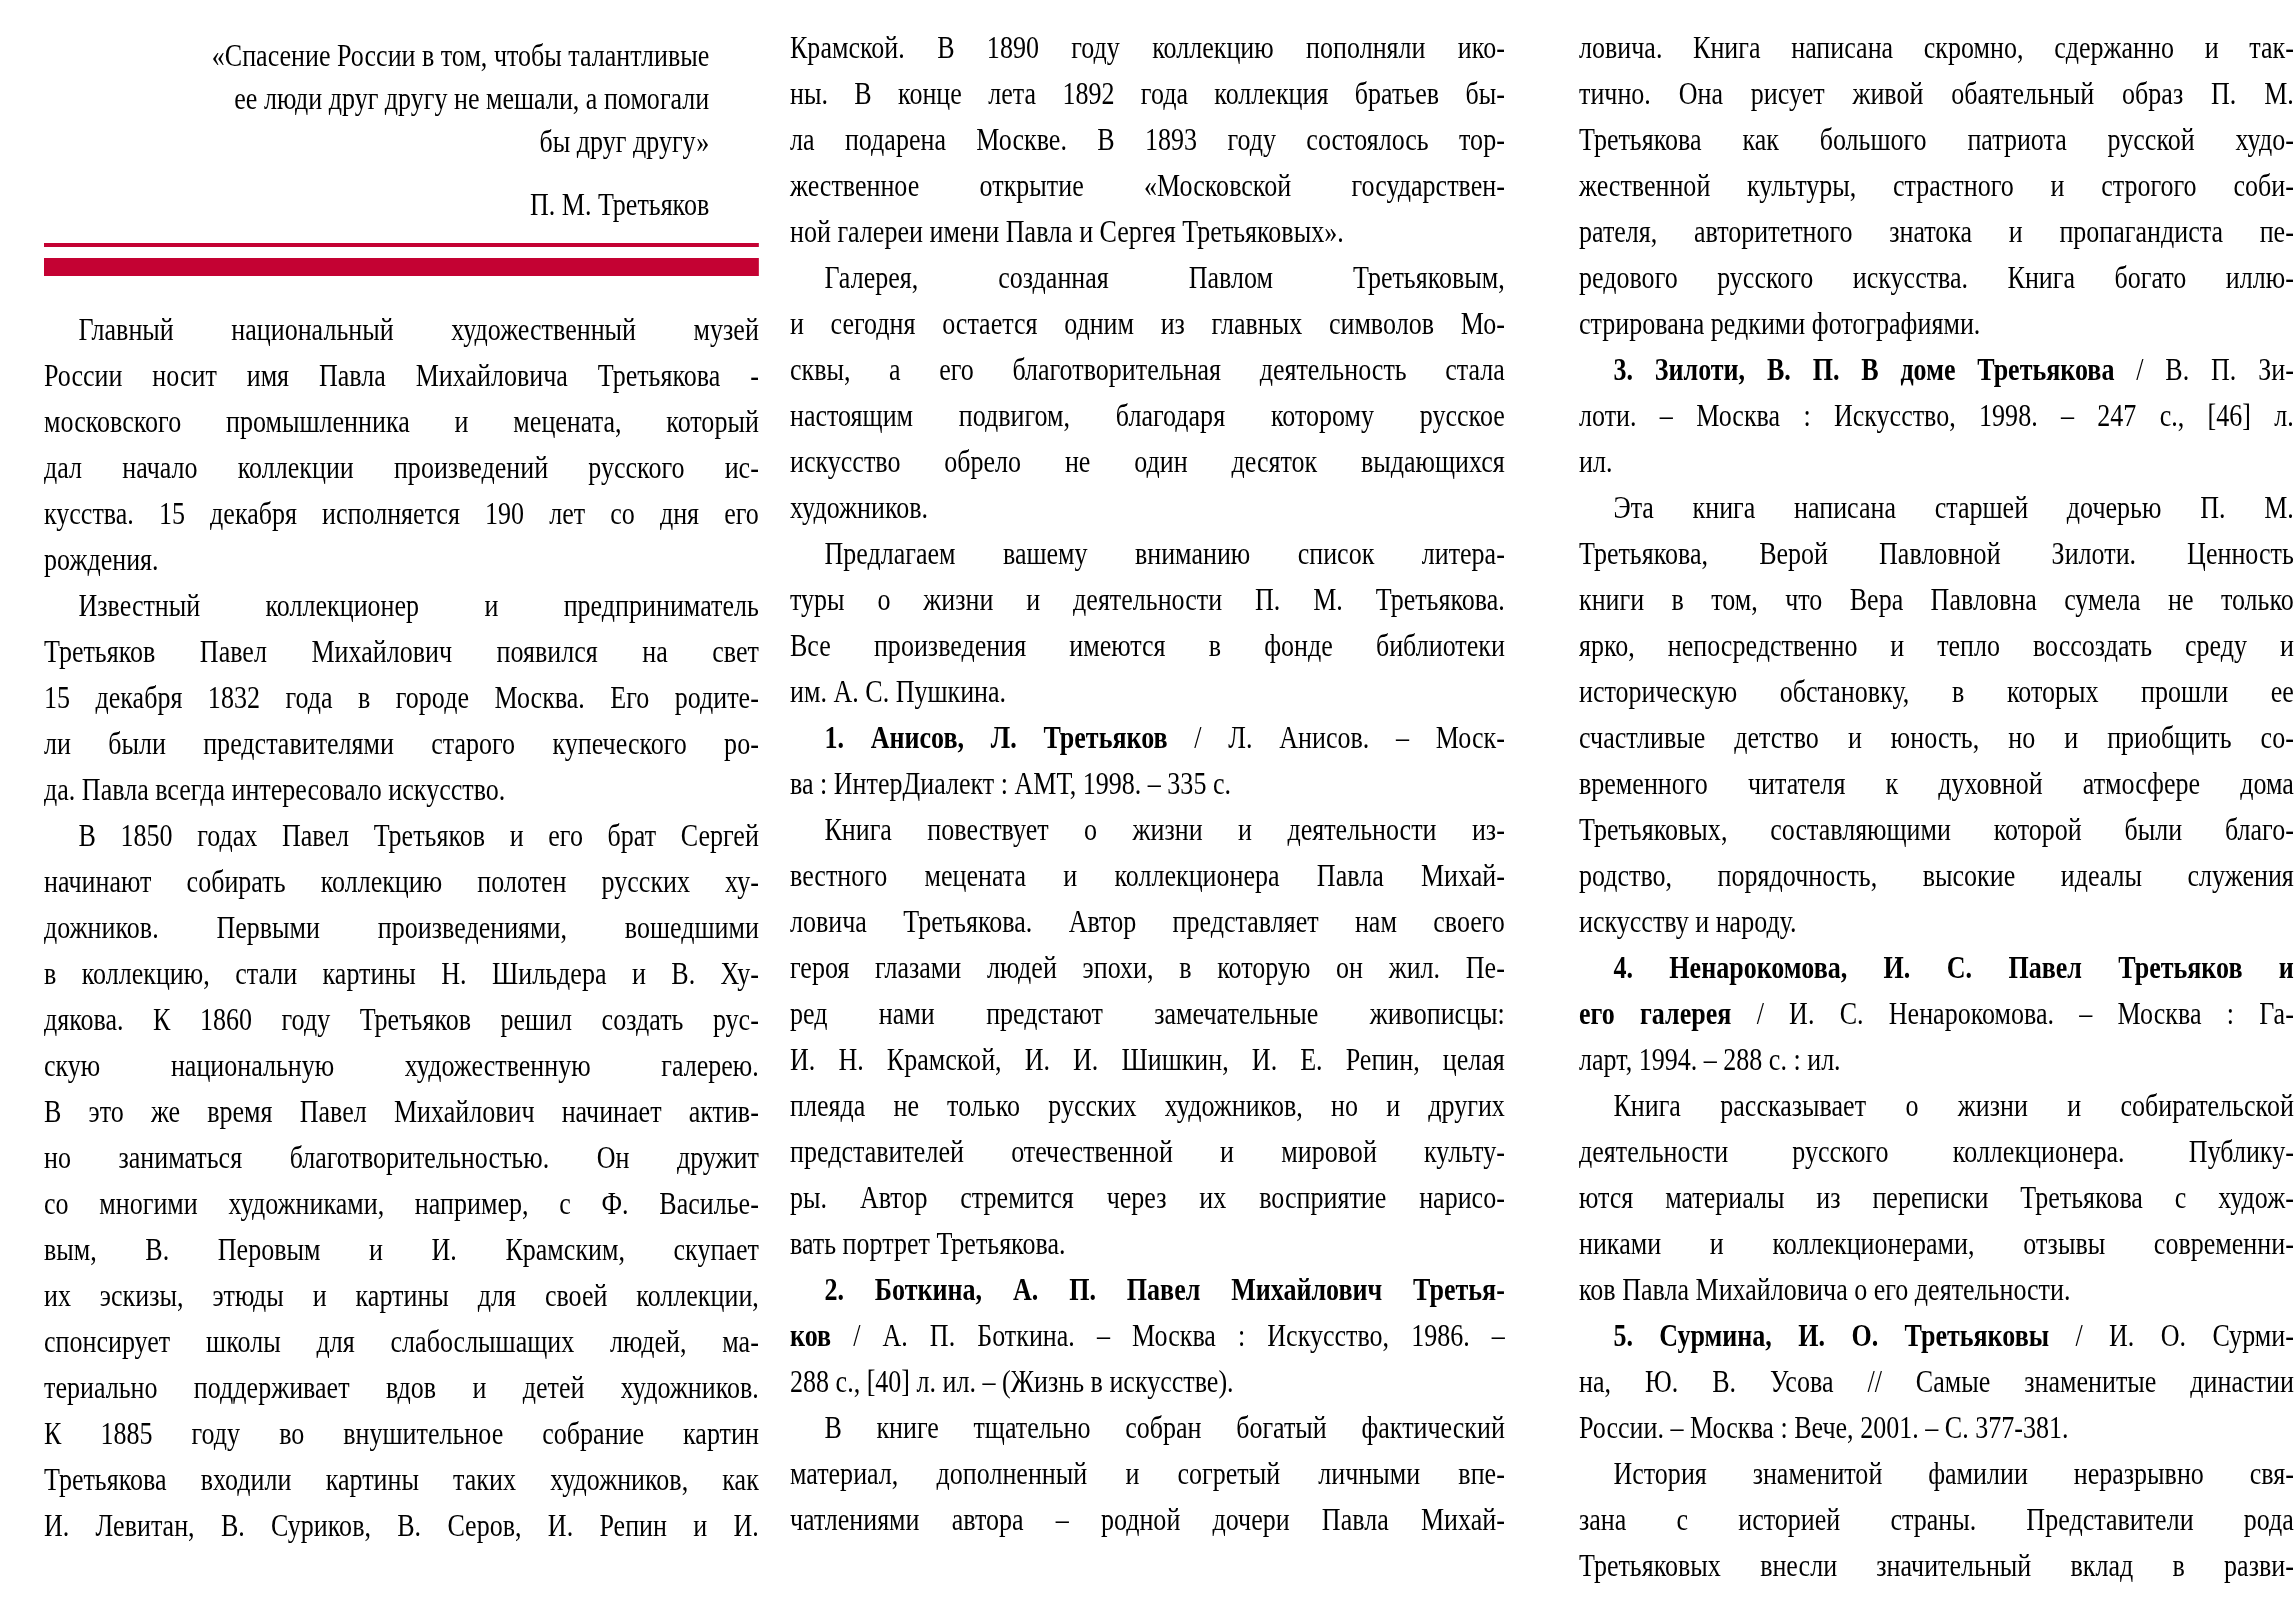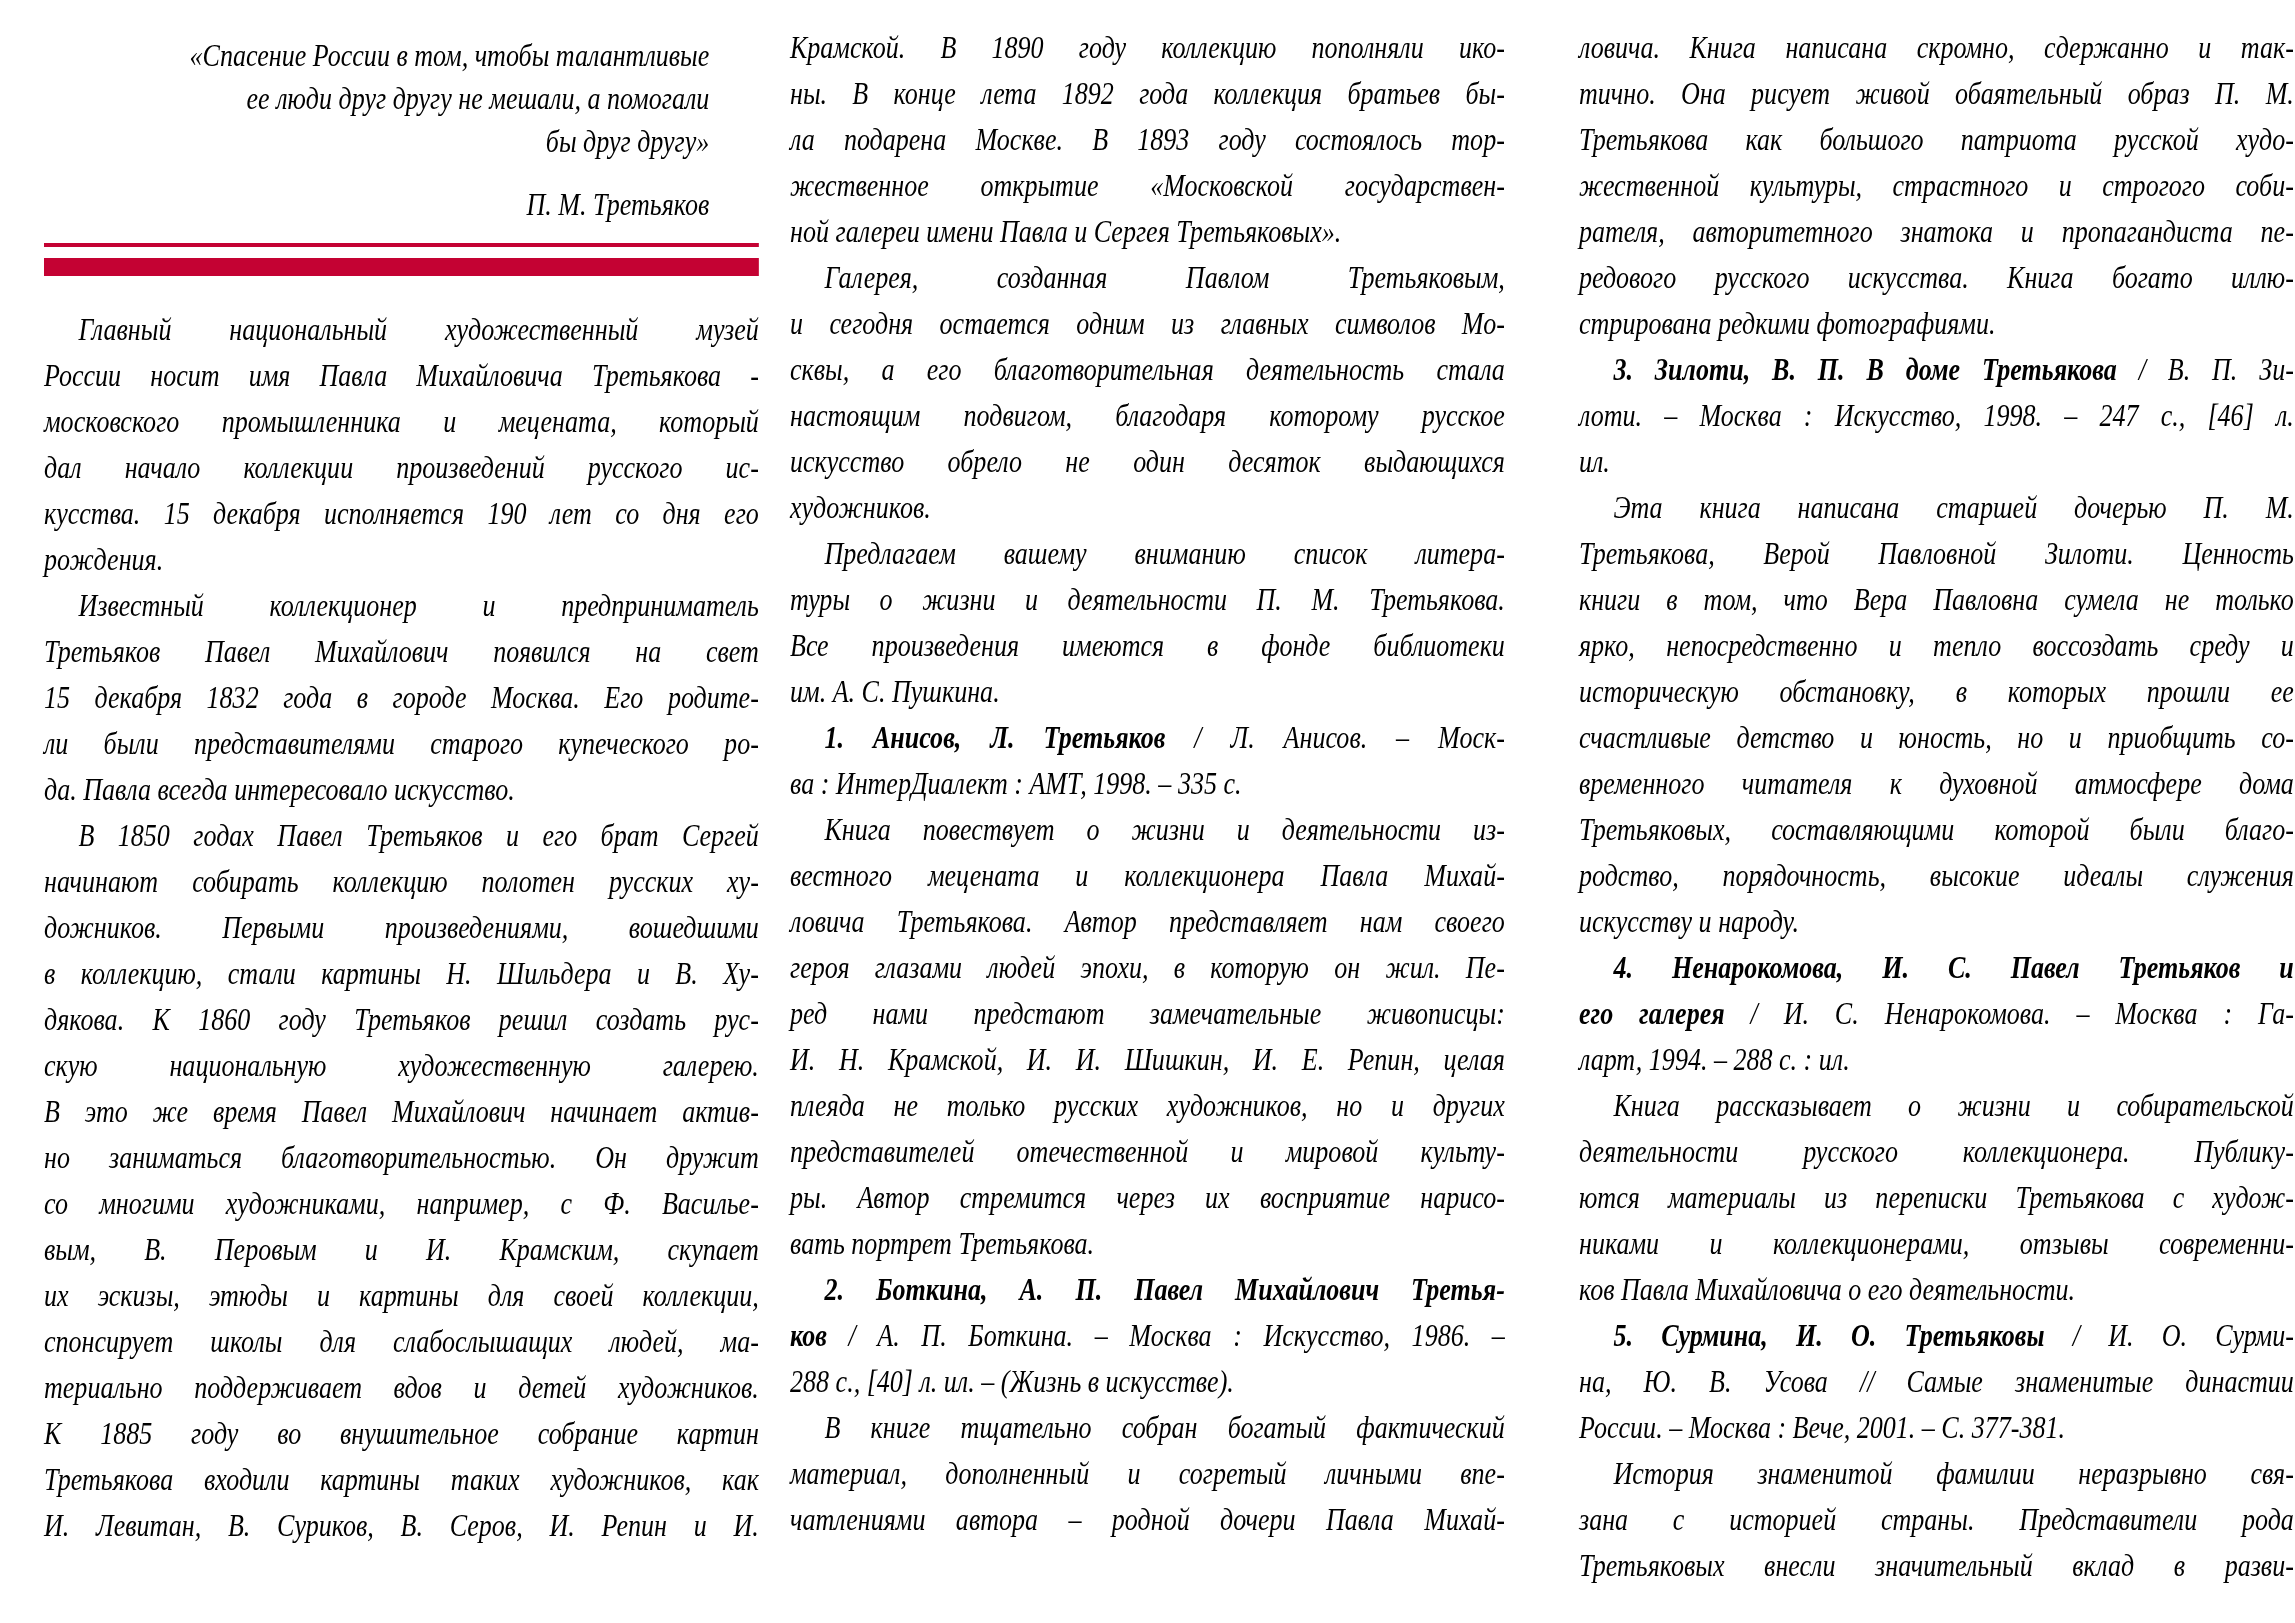--- a/index.html
+++ b/index.html
@@ -4,21 +4,21 @@
 <style>
   html, body { margin: 0; padding: 0; }
   body {
     width: 2295px; height: 1623px;
     background: #ffffff;
     overflow: hidden;
     position: relative;
     color: #000000;
     font-family: "Liberation Serif", "DejaVu Serif", serif;
   }
-  .page { position: absolute; inset: 0; font-style: italic; }
+  .page { position: absolute; inset: 0; }
 
   
   .col {
     position: absolute; top: 0;
     width: 851px;
     transform: scaleX(0.84);
     transform-origin: 0 0;
     font-size: 31px;
     line-height: 46px;
     padding-top: 25px;

